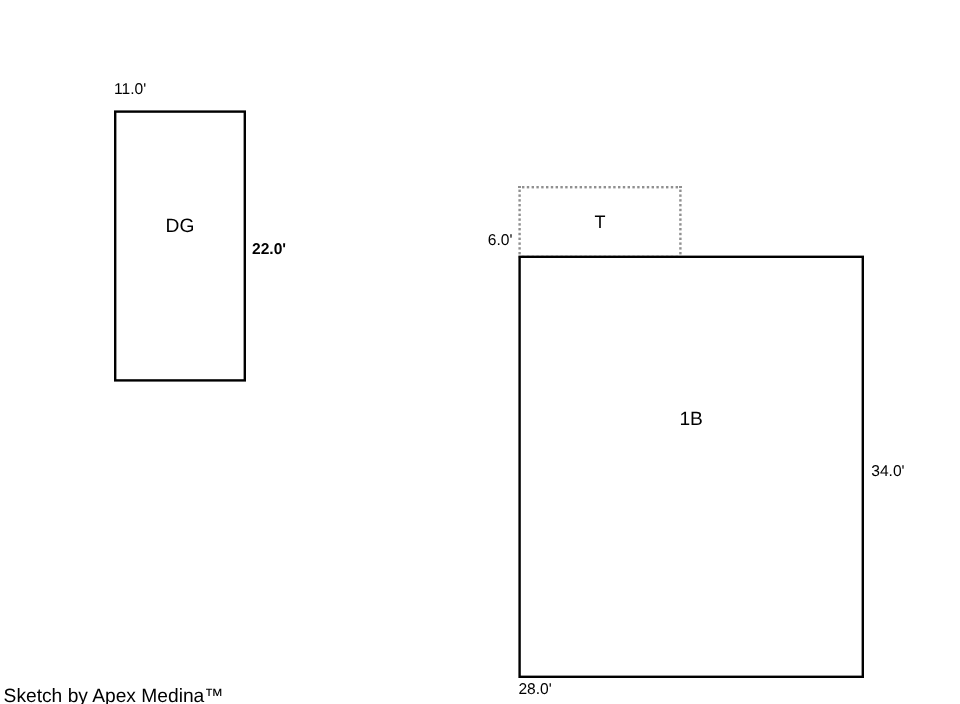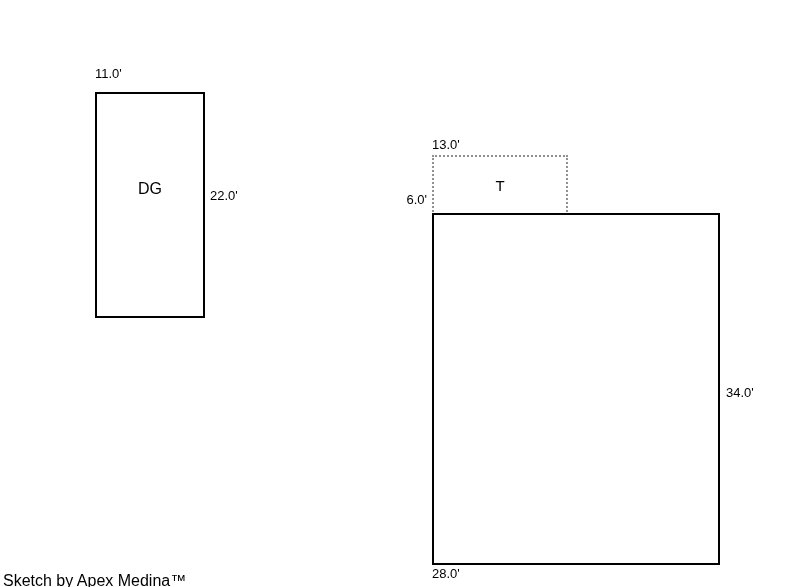--- a/index.html
+++ b/index.html
@@ -35,21 +35,21 @@
     color: #000000;
     font-size: 13px;
     white-space: nowrap;
   }
   .dim-center { }
   .dim-right { text-align: right; }
   
   .garage { left: 95px; top: 92px; width: 110px; height: 226px; }
   .garage .room-label { top: 86px; }
   .dim-garage-top { left: 95px; top: 66px; width: 110px; }
-  .dim-garage-side { left: 210px; top: 188px; }
+  .dim-garage-side { left: 210px; top: 200px; font-weight: bold; }
   
   .t-room { left: 432px; top: 155px; width: 136px; height: 60px; }
   .t-room .room-label { top: 20px; font-size: 15px; }
   .dim-t-top { left: 432px; top: 137px; width: 136px; }
   .dim-t-side { left: 393px; top: 192px; width: 34px; }
   
   .main-room { left: 432px; top: 213px; width: 288px; height: 352px; }
   .main-label-block {
     position: absolute;
     left: 0;
@@ -77,30 +77,30 @@
 <div class="canvas">
 
   <div class="dim dim-center dim-garage-top">11.0'</div>
 
   <div class="rect solid garage">
     <span class="room-label">DG</span>
   </div>
 
   <div class="dim dim-garage-side">22.0'</div>
 
-  <div class="dim dim-center dim-t-top">13.0'</div>
 
   <div class="dim dim-right dim-t-side">6.0'</div>
 
   <div class="rect dotted t-room">
     <span class="room-label">T</span>
   </div>
 
   <div class="rect solid main-room">
     <div class="main-label-block">
+      <div>1B</div>
     </div>
   </div>
 
   <div class="dim dim-main-side">34.0'</div>
 
   <div class="dim dim-center dim-main-bottom">28.0'</div>
 
   <div class="credit">Sketch by Apex Medina™</div>
 
 </div>

